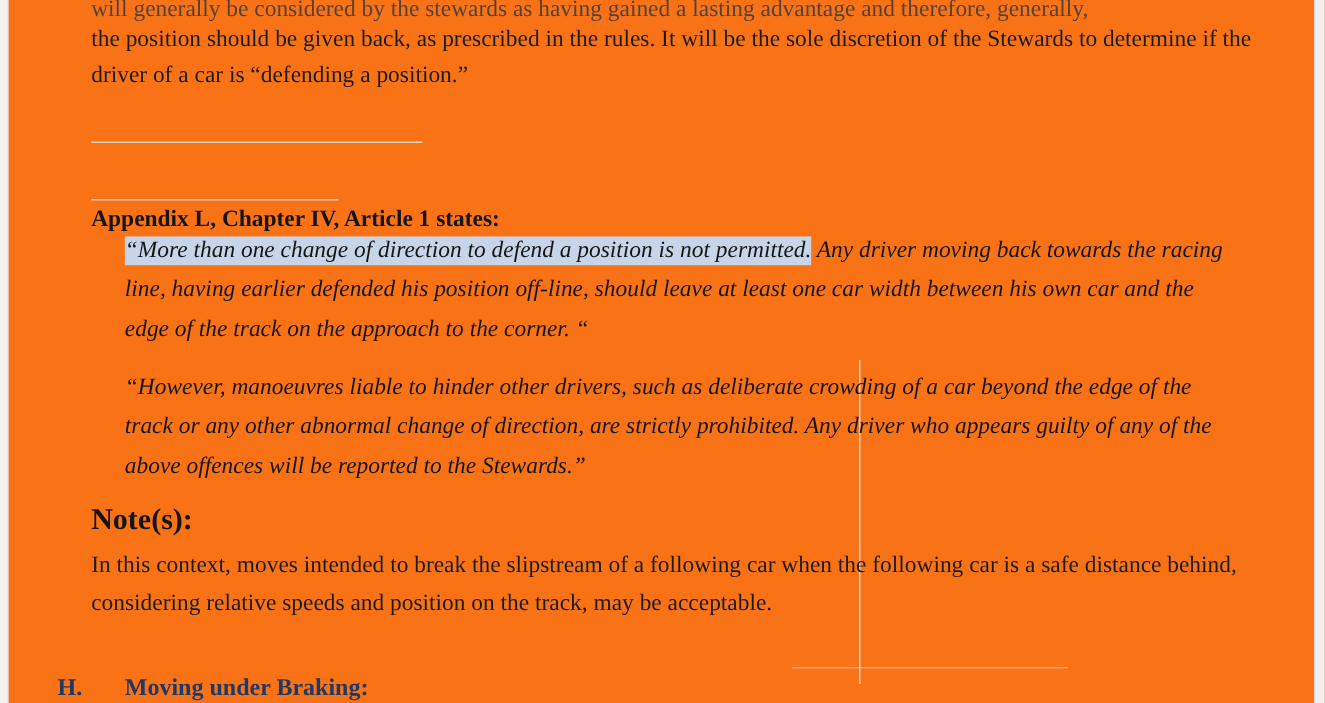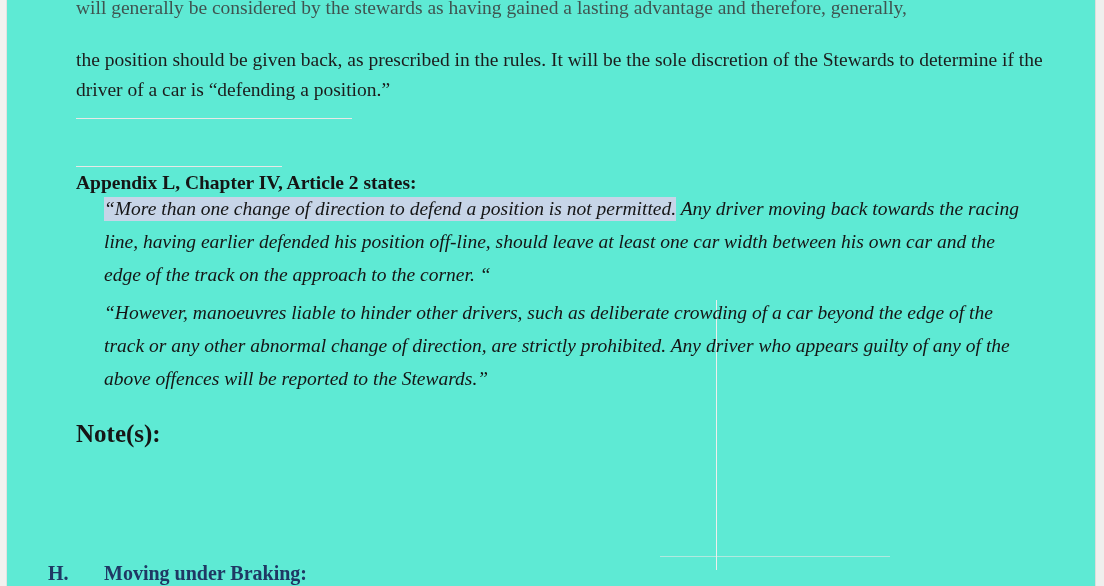--- a/index.html
+++ b/index.html
@@ -15,21 +15,21 @@
     overflow: hidden;
     position: relative;
   }
 
   .page {
     position: absolute;
     left: 0;
     top: 0;
     width: 1104px;
     height: 586px;
-    background: #5eead4;
+    background: #f97316;
   }
 
   
   .edge-left {
     position: absolute;
     left: 0;
     top: 0;
     width: 6px;
     height: 586px;
     background: #f2f2f0;
@@ -55,21 +55,20 @@
     color: #3a3a3a;
     white-space: nowrap;
     overflow: hidden;
     opacity: 0.85;
   }
 
   .para {
     position: absolute;
     font-size: 19.5px;
     line-height: 30px;
-    margin-top: 27px;
   }
 
   .body-text {
     left: 76px;
     width: 1000px;
     color: #1c1c1c;
   }
 
   .section-head {
     position: absolute;
@@ -175,28 +174,29 @@
   <div class="clip-top">will generally be considered by the stewards as having gained a lasting advantage and therefore, generally,</div>
 
   <div class="para body-text" style="top:18px;">the position should be given back, as prescribed in the rules.  It will be the sole discretion of the Stewards to determine if the driver of a car is “defending a position.”</div>
 
   <div class="faint-rule rule-a"></div>
   <div class="faint-rule rule-b"></div>
   <div class="faint-rule rule-c"></div>
   <div class="vert-smudge"></div>
 
 
-  <div class="sub-head" style="top:172px;">Appendix L, Chapter IV, Article 2 states:</div>
+  <div class="sub-head" style="top:172px;">Appendix L, Chapter IV, Article 1 states:</div>
 
   <div class="quote-block" style="top:192px;">
     <span class="hl">“More than one change of direction to defend a position is not permitted.</span><span> Any driver moving back towards the racing line, having earlier defended his position off-line, should leave at least one car width between his own car and the edge of the track on the approach to the corner. “</span>
   </div>
 
-  <div class="quote-block" style="top:296px;">“However, manoeuvres liable to hinder other drivers, such as deliberate crowding of a car beyond the edge of the track or any other abnormal change of direction, are strictly prohibited. Any driver who appears guilty of any of the above offences will be reported to the Stewards.”</div>
+  <div class="quote-block" style="top:306px;">“However, manoeuvres liable to hinder other drivers, such as deliberate crowding of a car beyond the edge of the track or any other abnormal change of direction, are strictly prohibited. Any driver who appears guilty of any of the above offences will be reported to the Stewards.”</div>
 
   <div class="note-label">Note(s):</div>
 
+  <div class="note-body">In this context, moves intended to break the slipstream of a following car when the following car is a safe distance behind, considering relative speeds and position on the track, may be acceptable.</div>
 
   <div class="bottom-head">
     <span class="letter">H.</span><span>Moving under Braking:</span>
   </div>
 
 </div>
 
 </body></html>

